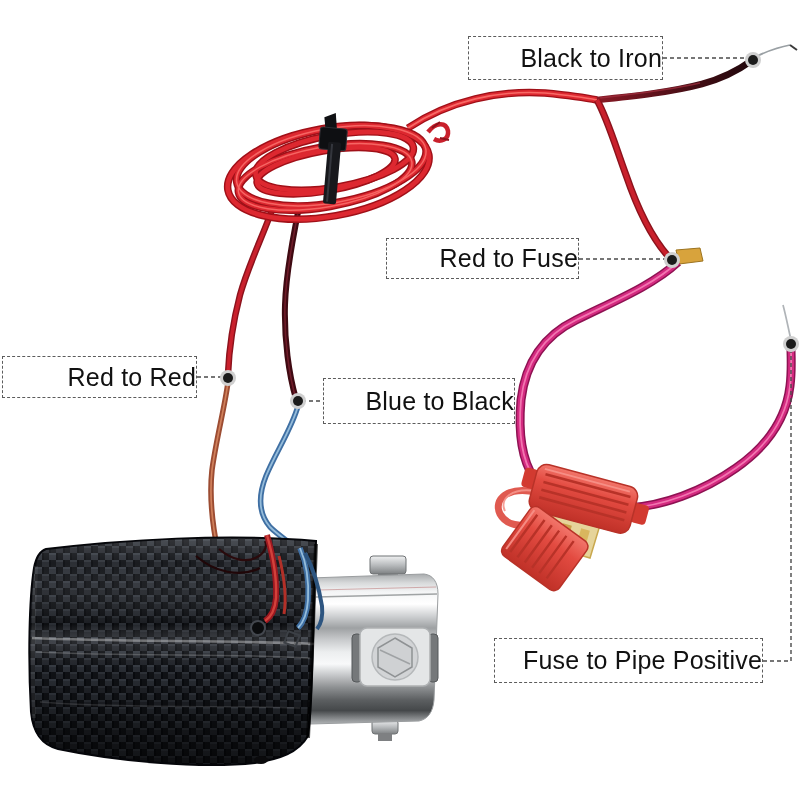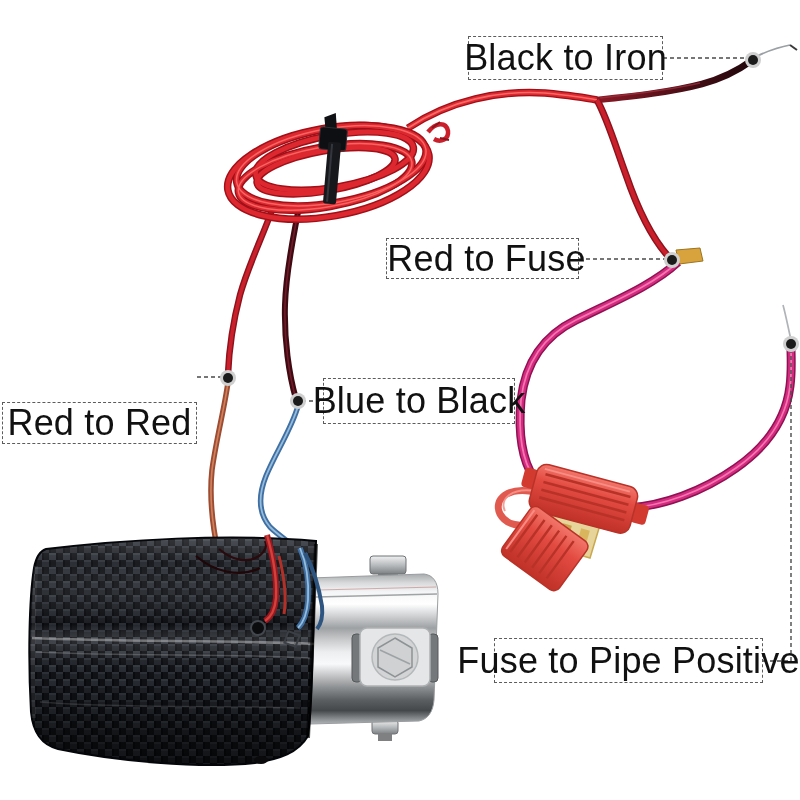--- a/index.html
+++ b/index.html
@@ -6,33 +6,33 @@
   #canvas{
     position:relative;
     width:800px;height:800px;
     background:#ffffff;
     font-family:"Liberation Sans", sans-serif;
     overflow:hidden;
   }
   #art{position:absolute;left:0;top:0;}
   .callout{
     position:absolute;
-    display:flex;align-items:center;justify-content:center;
+    display:flex;align-items:center;justify-content:flex-end;
     border:1px dashed #5c5c5c;
     background:rgba(255,255,255,0.96);
     color:#111111;
-    font-size:36px;
+    font-size:25px;
     letter-spacing:0.2px;
     white-space:nowrap;
     box-sizing:border-box;
     z-index:5;
   }
   #co-black-iron{left:468px;top:36px;width:195px;height:44px;}
   #co-red-fuse{left:386px;top:238px;width:193px;height:41px;padding-left:8px;}
-  #co-red-red{left:2px;top:356px;width:195px;height:42px;margin-top:46px;}
+  #co-red-red{left:2px;top:356px;width:195px;height:42px;}
   #co-blue-black{left:323px;top:378px;width:192px;height:46px;}
   #co-fuse-pipe{left:494px;top:638px;width:269px;height:45px;}
 </style>
 </head>
 <body>
 
 <div id="canvas">
 
 <svg id="art" width="800" height="800" viewBox="0 0 800 800">
   <defs>

